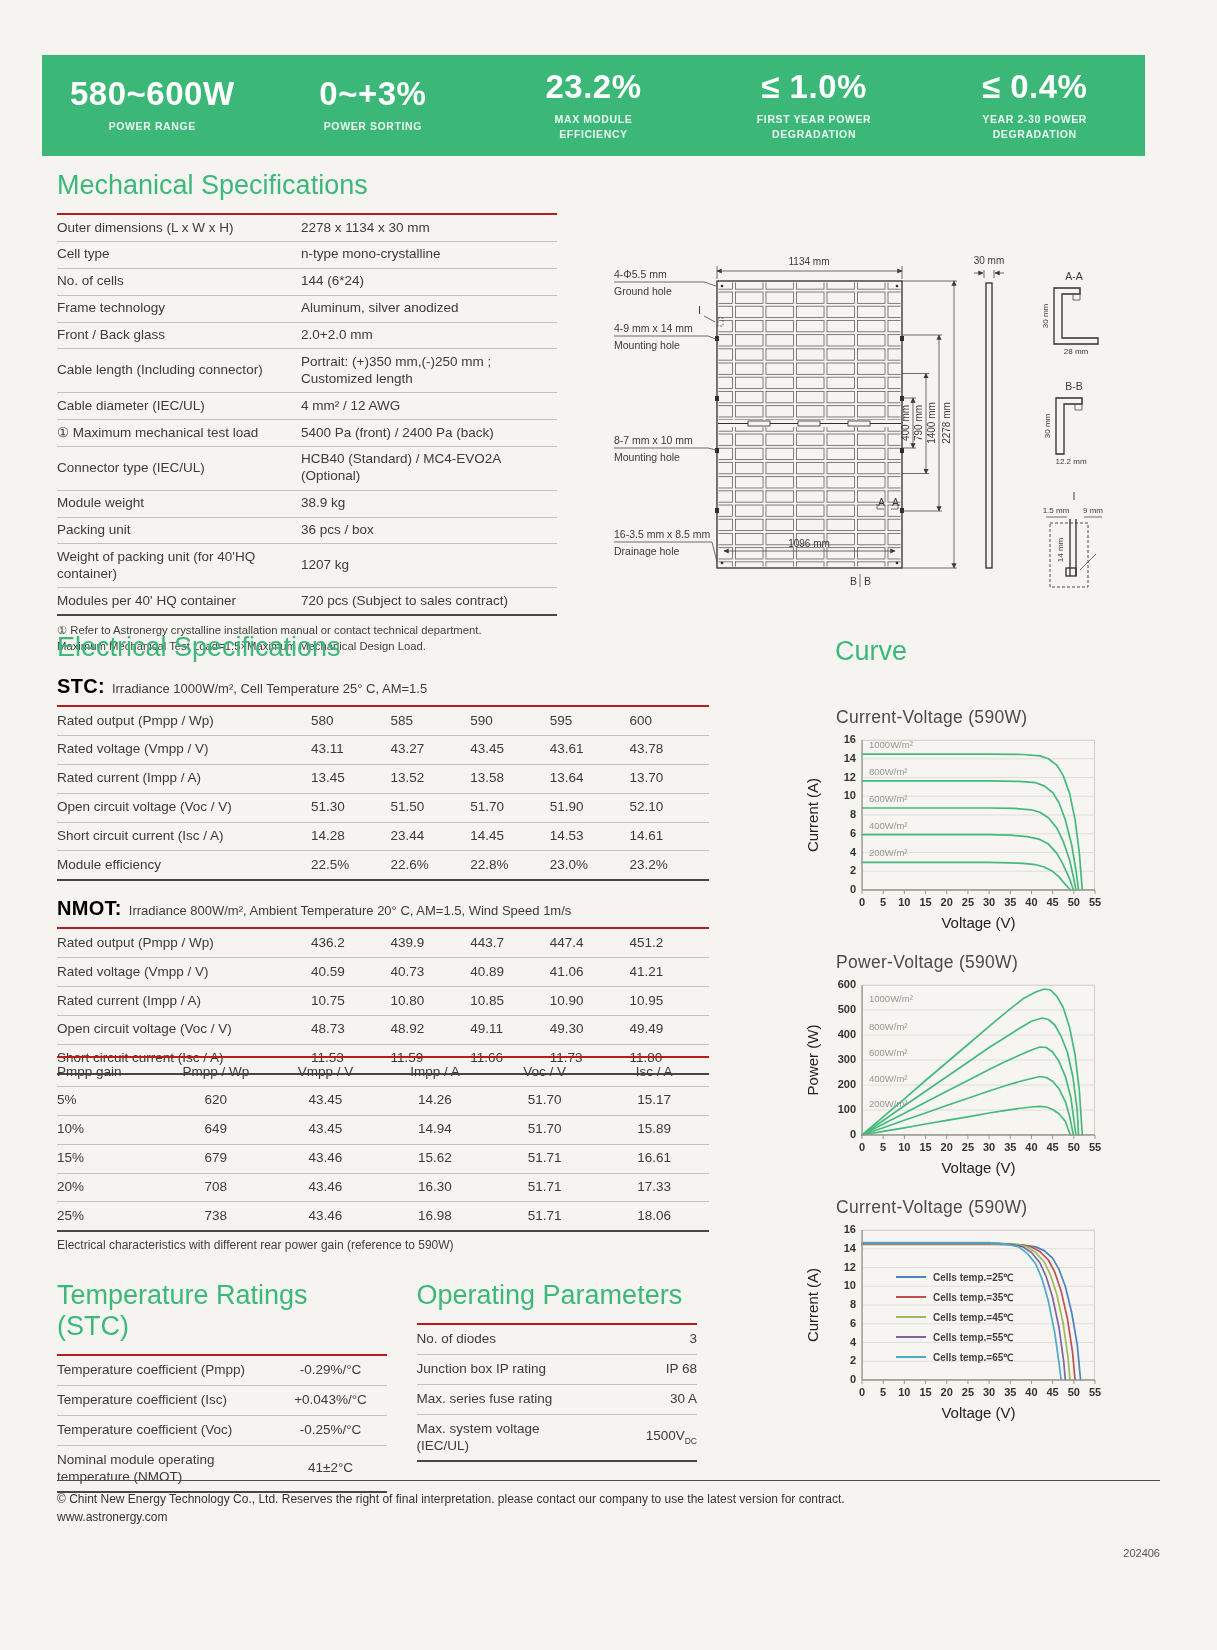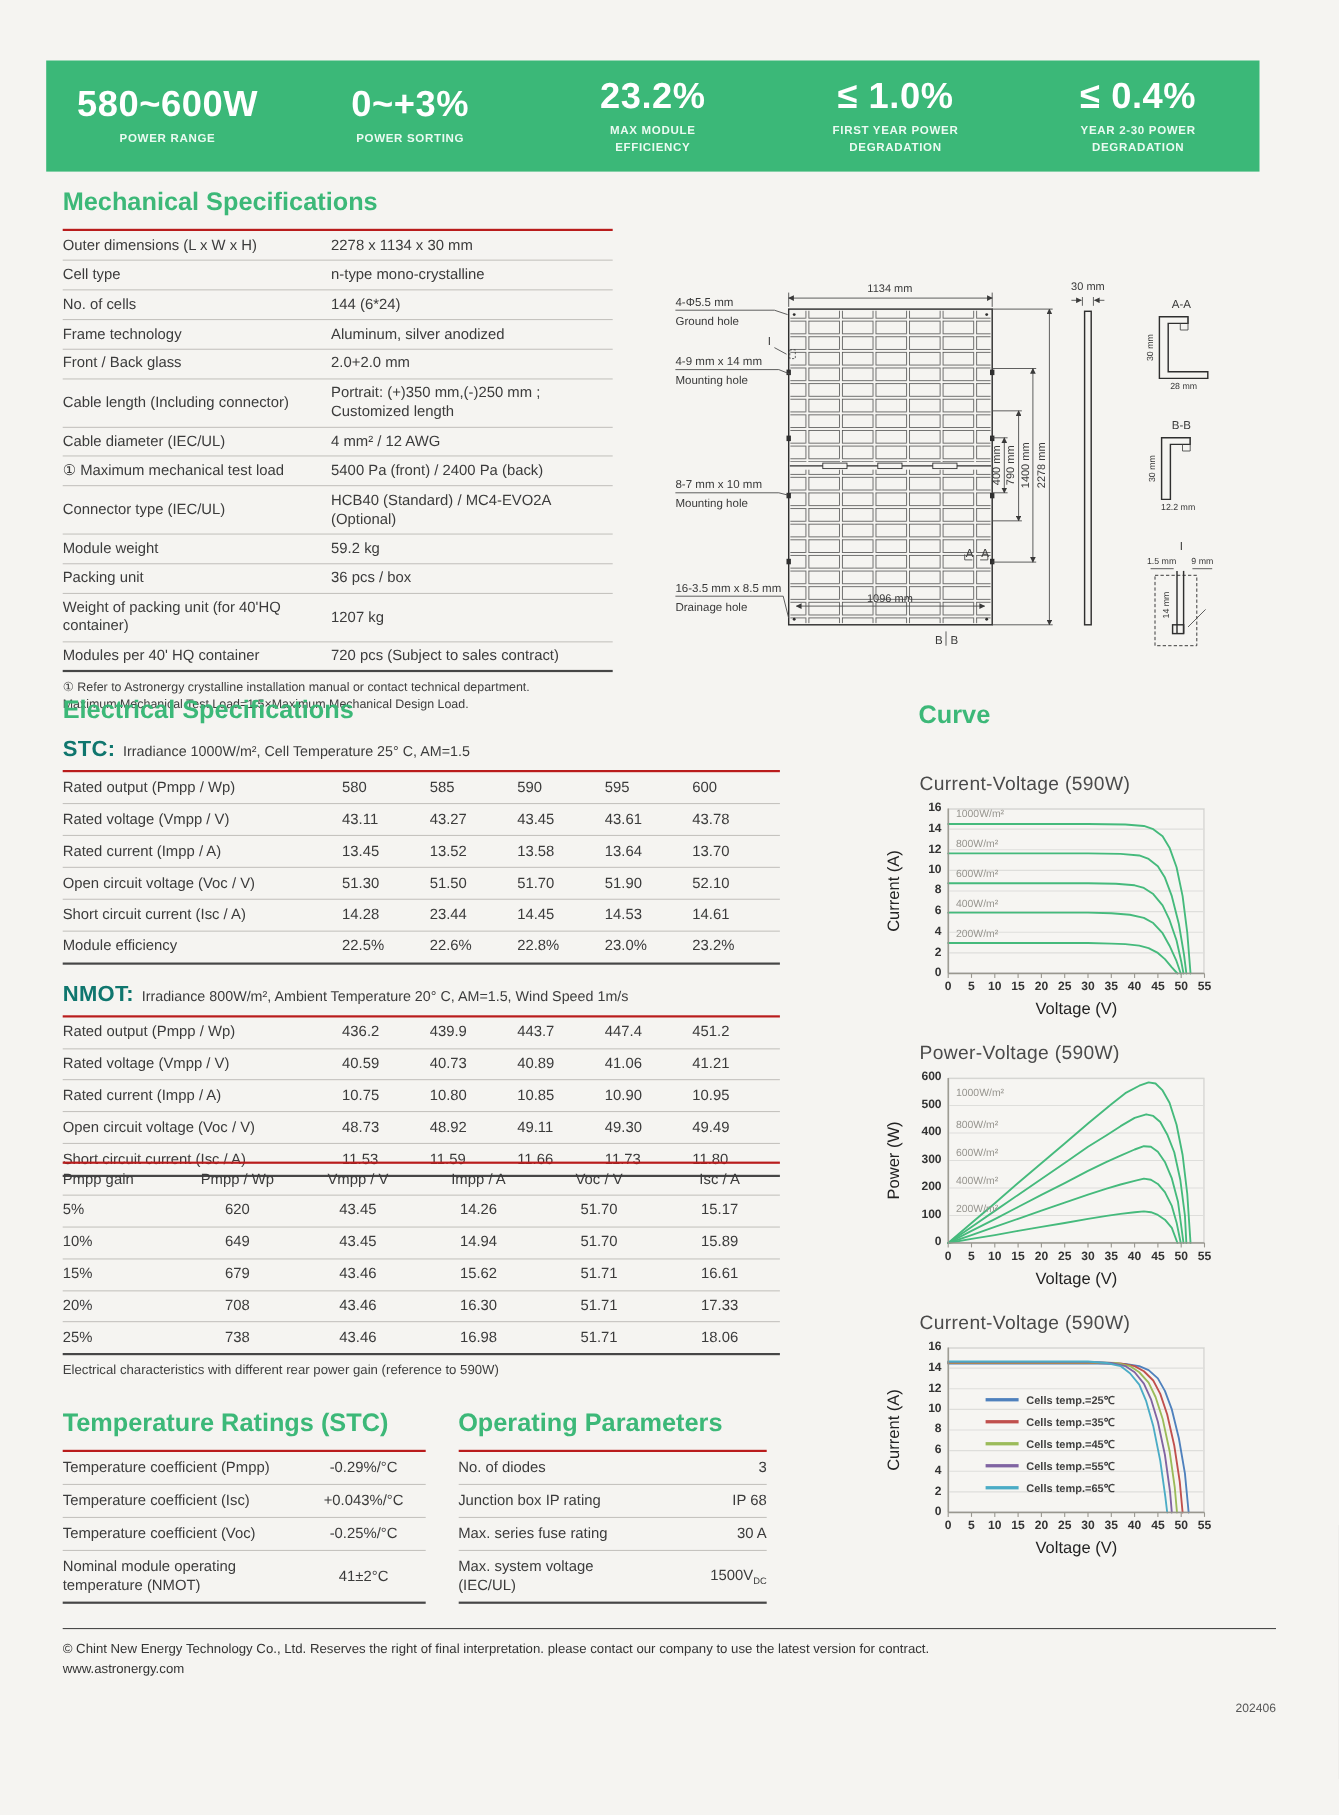--- a/index.html
+++ b/index.html
@@ -9,21 +9,21 @@
   
   .hero{position:absolute;left:42px;top:55px;width:1103px;height:101px;background:#3bb878;
         display:flex;align-items:stretch;}
   .stat{flex:1;display:flex;flex-direction:column;align-items:center;justify-content:center;
         color:#fff;padding:2px 10px;}
   .stat-value{font-size:33px;font-weight:bold;letter-spacing:.5px;line-height:1;}
   .stat-label{margin-top:9px;font-size:10.5px;font-weight:bold;letter-spacing:.6px;
         text-align:center;line-height:1.35;max-width:170px;color:#eafaf1;}
 
   
-  .sec-title{font-size:23px;font-weight:bold;color:#3cb878;line-height:1.15;margin:0 0 12px 0;}
+  .sec-title{font-size:27px;font-weight:normal;color:#3cb878;line-height:1.15;margin:0 0 12px 0;}
 
   
   .dtable{border-top:2px solid #b91c1c;border-bottom:2px solid #464646;font-size:13.5px;}
   .dtable .trow{display:flex;align-items:center;border-bottom:1px solid #c5c3bf;}
   .dtable .trow:last-child{border-bottom:none;}
   .tcell{line-height:1.25;}
 
   .t-mech .c0{width:232px;padding:4.5px 8px 4.5px 0;}
   .t-mech .c1{flex:1;padding:4.5px 0 4.5px 4px;}
 
@@ -38,21 +38,21 @@
 
   .t-oper .c0{flex:1;padding:6px 8px 6px 0;}
   .t-oper .c1{width:110px;text-align:right;padding:6px 0;}
   .t-oper sub{font-size:8.5px;}
 
   .mech-sec{position:absolute;left:57px;top:170px;width:500px;}
   .footnote{margin-top:7px;font-size:11.3px;line-height:1.4;color:#3e3e3e;}
 
   .elec-sec{position:absolute;left:57px;top:632px;width:652px;}
   .spec-cap{margin:2px 0 7px 0;font-size:13px;color:#3c3c3c;}
-  .spec-cap b{font-size:20px;color:#0f766e;margin-right:7px;letter-spacing:.3px;}
+  .spec-cap b{font-size:20px;color:#000000;margin-right:7px;letter-spacing:.3px;}
   .spec-cap.nmot{margin-top:16px;}
 
   .integrated-sec{position:absolute;left:57px;top:1056px;width:652px;}
   .int-note{margin-top:6px;font-size:12px;color:#3e3e3e;}
 
   .temp-sec{position:absolute;left:57px;top:1280px;width:640px;display:flex;gap:30px;}
   .temp-col{width:336px;}
   .oper-col{width:286px;}
 
   .footer{position:absolute;left:57px;top:1480px;width:1103px;border-top:1.5px solid #4a4a4a;padding-top:9px;}
@@ -148,21 +148,21 @@
         <div class="trow">
           <div class="tcell c0">① Maximum mechanical test load</div>
           <div class="tcell c1">5400 Pa (front) / 2400 Pa (back)</div>
         </div>
         <div class="trow">
           <div class="tcell c0">Connector type (IEC/UL)</div>
           <div class="tcell c1">HCB40 (Standard) / MC4-EVO2A (Optional)</div>
         </div>
         <div class="trow">
           <div class="tcell c0">Module weight</div>
-          <div class="tcell c1">59.2 kg</div>
+          <div class="tcell c1">38.9 kg</div>
         </div>
         <div class="trow">
           <div class="tcell c0">Packing unit</div>
           <div class="tcell c1">36 pcs / box</div>
         </div>
         <div class="trow">
           <div class="tcell c0">Weight of packing unit (for 40'HQ container)</div>
           <div class="tcell c1">1207 kg</div>
         </div>
         <div class="trow">

